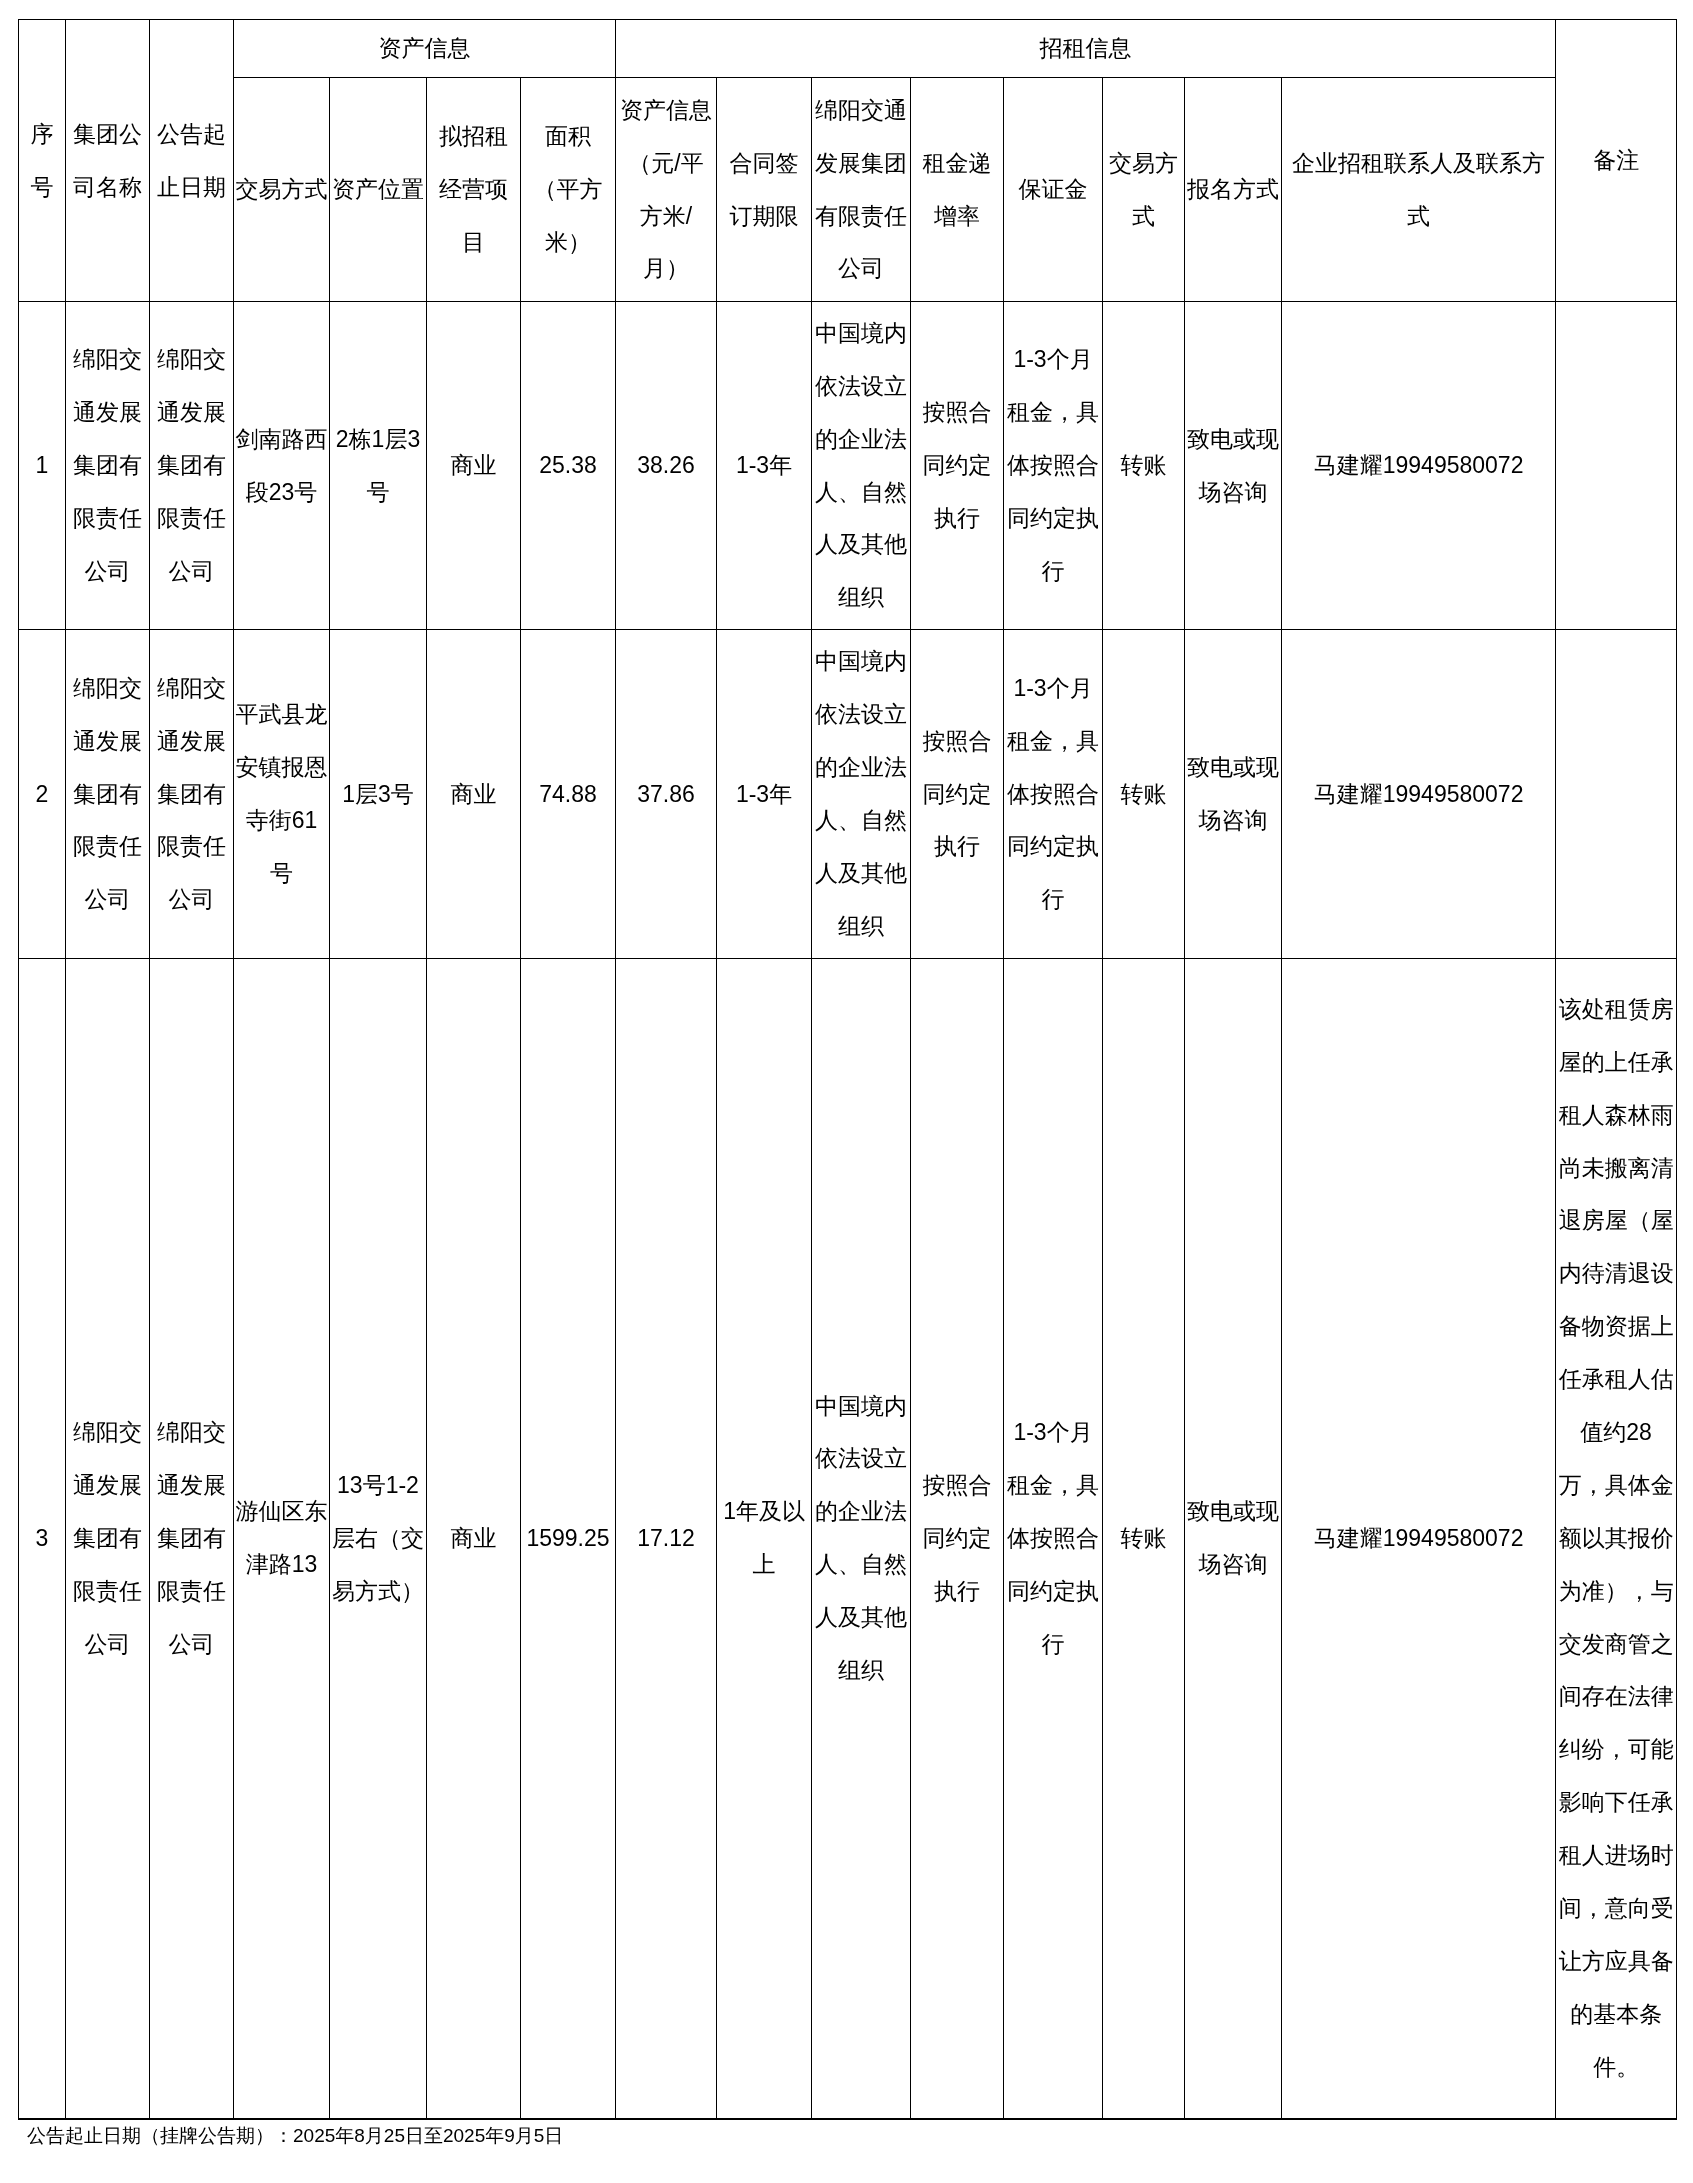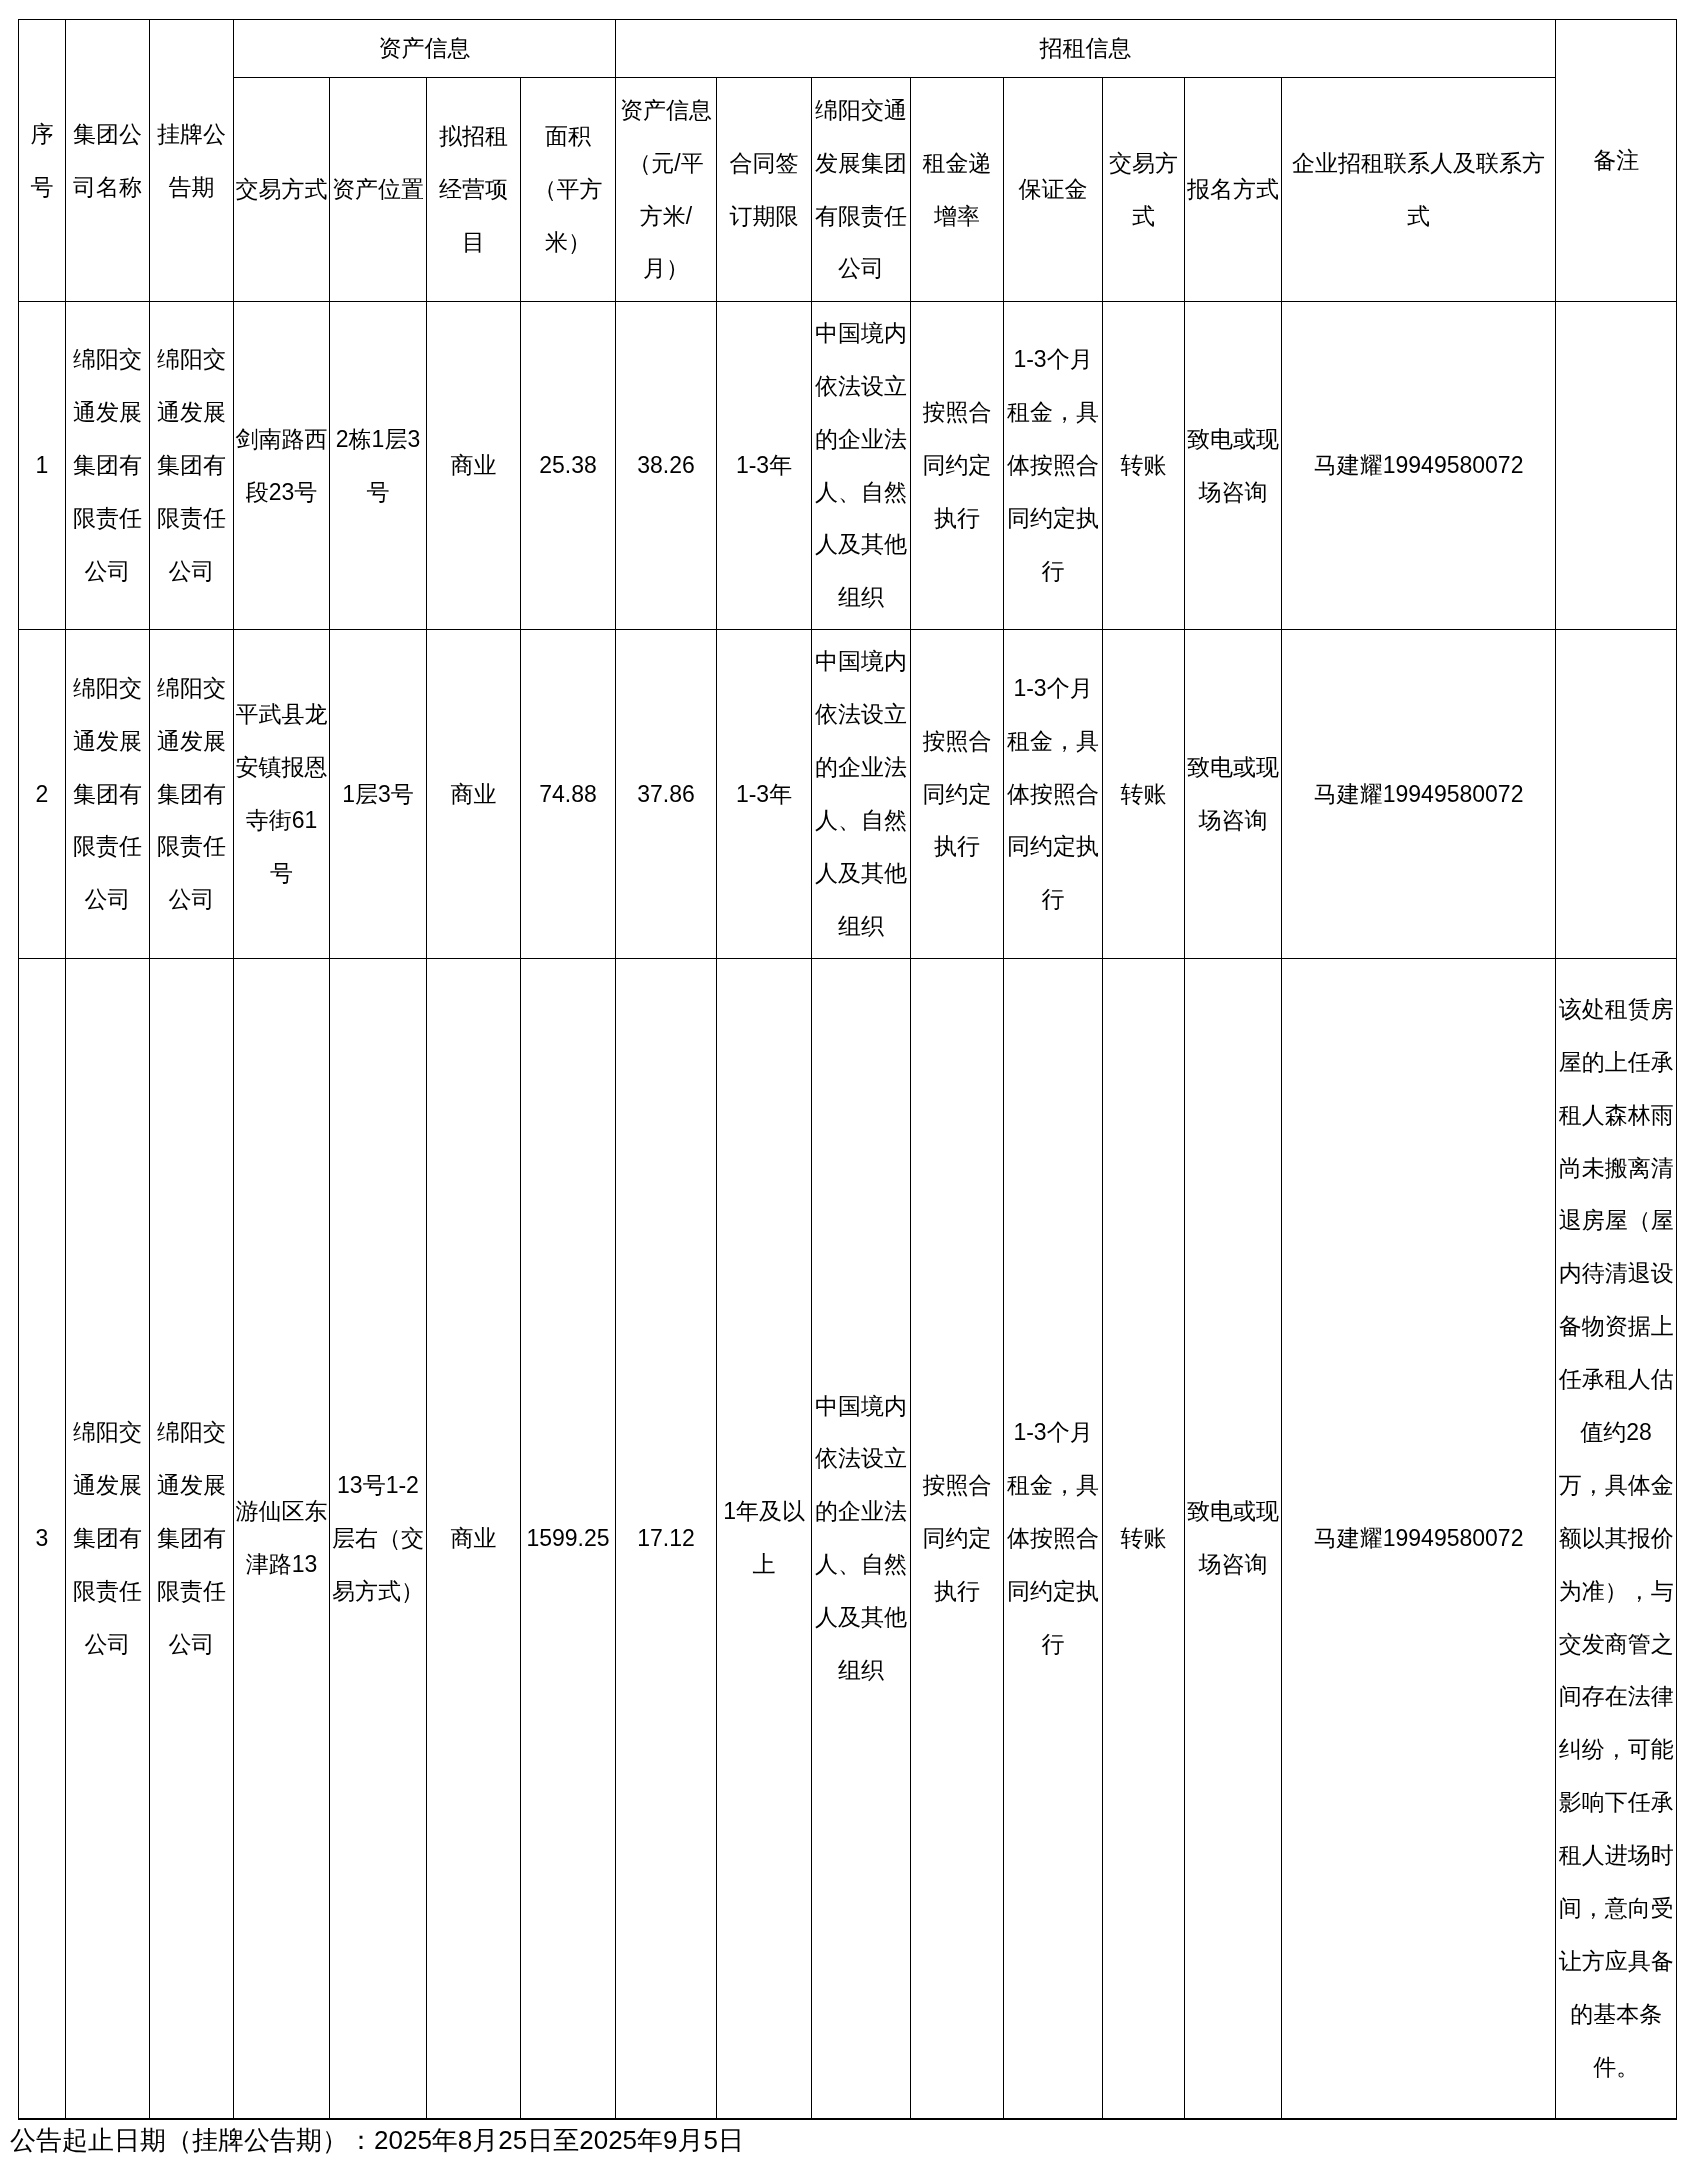--- a/index.html
+++ b/index.html
@@ -34,23 +34,23 @@
     line-height: 2.3;
     padding: 0 1.3px;
     overflow-wrap: break-word;
     word-break: normal;
   }
   table.doc-table tr.bottom-edge td {
     border-bottom-width: 2.6px;
   }
   .footer-note {
     position: absolute;
-    left: 10px;
+    left: 27px;
     top: 2124px;
-    font-size: 26px;
+    font-size: 19px;
     font-weight: 500;
     line-height: 1.3;
     white-space: nowrap;
   }
 </style>
 </head>
 <body>
 
 <div class="sheet">
 
@@ -71,21 +71,21 @@
       <col style="width:82px">
       <col style="width:97px">
       <col style="width:274px">
       <col style="width:121px">
     </colgroup>
 
     <tbody>
         <tr style="height:58px">
       <th rowspan="2">序号</th>
       <th rowspan="2">集团公司名称</th>
-      <th rowspan="2">挂牌公告期</th>
+      <th rowspan="2">公告起止日期</th>
       <th colspan="4">资产信息</th>
       <th colspan="8">招租信息</th>
       <th rowspan="2">备注</th>
     </tr>
 
     <tr style="height:224px">
       <th>交易方式</th>
       <th>资产位置</th>
       <th>拟招租经营项目</th>
       <th>面积（平方米）</th>

